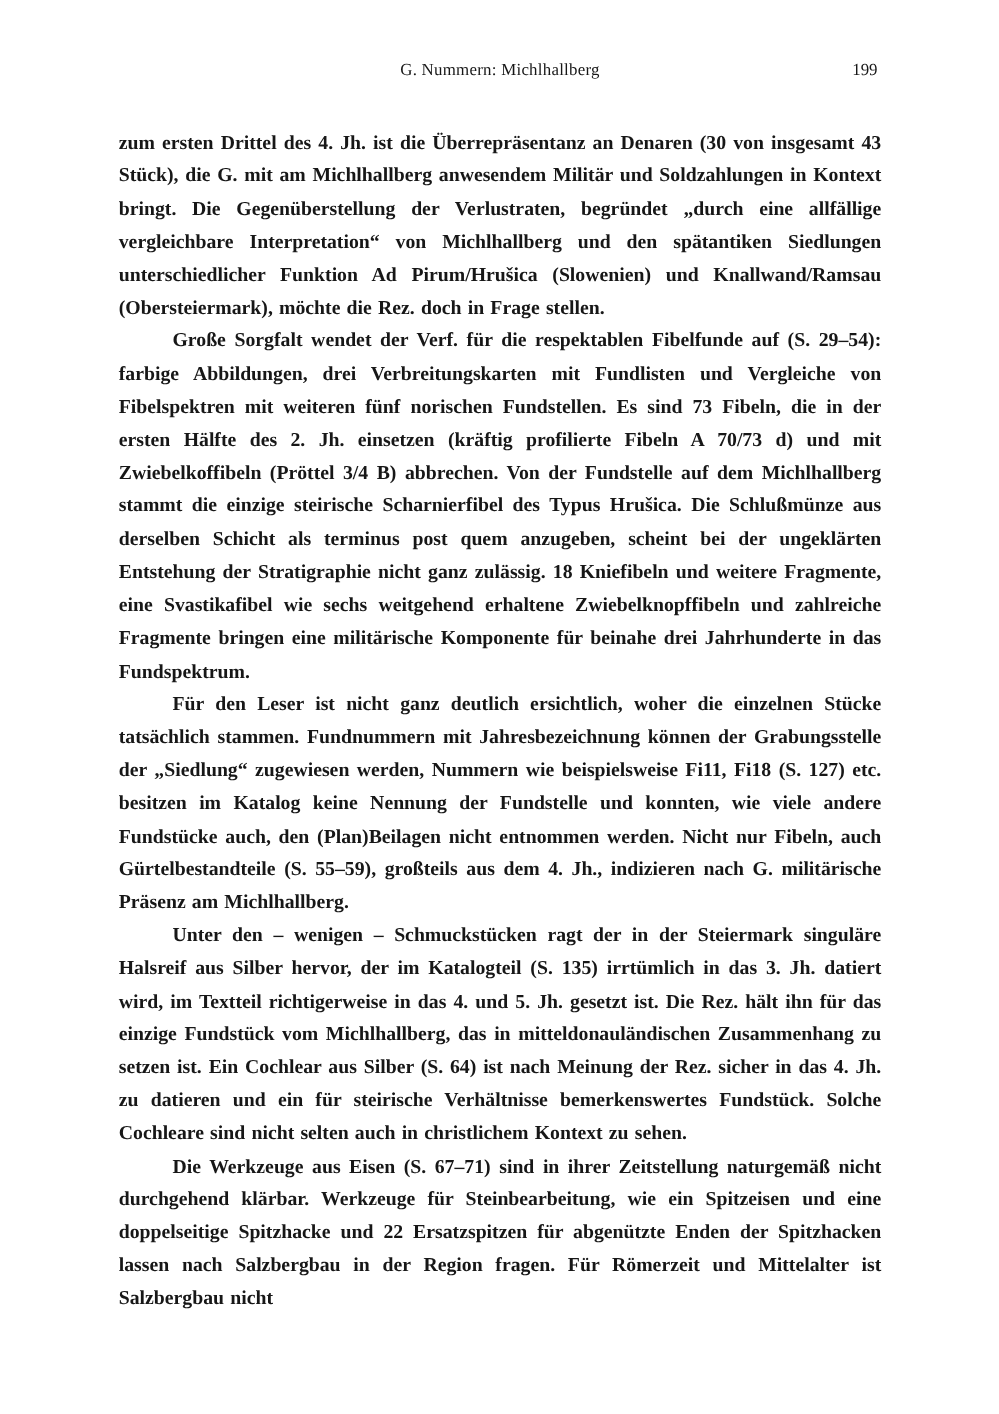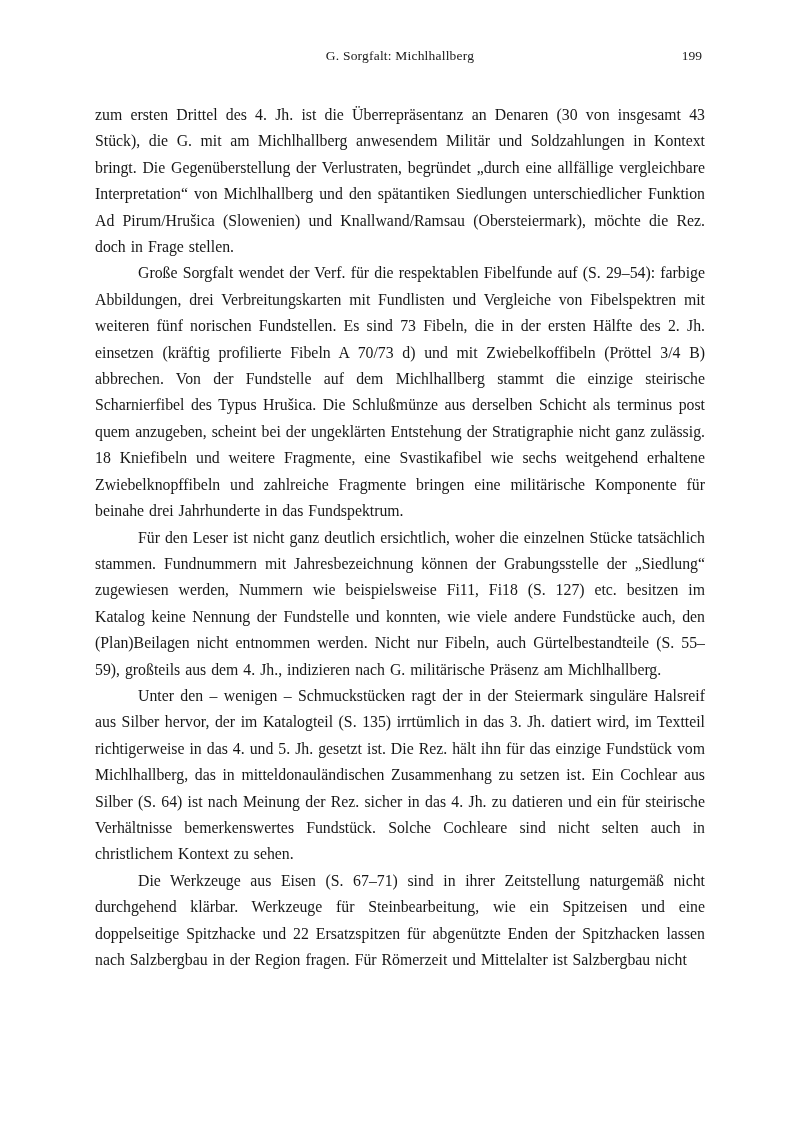--- a/index.html
+++ b/index.html
@@ -33,39 +33,40 @@
     text-align: center;
     letter-spacing: 0.2px;
   }
   .page-number {
     position: absolute;
     right: 3px;
     top: 0;
   }
   .body-text {
     margin-top: 36px;
+    font-weight: bold;
   }
   .body-text p {
     margin: 0;
     text-align: justify;
     font-size: 15.8px;
     line-height: 26.4px;
     word-spacing: 1px;
   }
   .body-text p.indent {
     text-indent: 43px;
   }
 </style>
 </head>
 <body>
 
 <div class="page">
 
   <div class="running-head">
-    <span class="running-title">G. Sorgfalt: Michlhallberg</span>
+    <span class="running-title">G. Nummern: Michlhallberg</span>
     <span class="page-number">199</span>
   </div>
 
   <div class="body-text">
     <p>zum ersten Drittel des 4. Jh. ist die Überrepräsentanz an Denaren (30 von insgesamt 43 Stück), die G. mit am Michlhallberg anwesendem Militär und Soldzahlungen in Kontext bringt. Die Gegenüberstellung der Verlustraten, begründet „durch eine allfällige vergleichbare Interpretation“ von Michlhallberg und den spätantiken Siedlungen unterschiedlicher Funktion Ad Pirum/Hrušica (Slowenien) und Knallwand/Ramsau (Obersteiermark), möchte die Rez. doch in Frage stellen.</p>
     <p class="indent">Große Sorgfalt wendet der Verf. für die respektablen Fibelfunde auf (S. 29–54): farbige Abbildungen, drei Verbreitungskarten mit Fundlisten und Vergleiche von Fibelspektren mit weiteren fünf norischen Fundstellen. Es sind 73 Fibeln, die in der ersten Hälfte des 2. Jh. einsetzen (kräftig profilierte Fibeln A 70/73 d) und mit Zwiebelkoffibeln (Pröttel 3/4 B) abbrechen. Von der Fundstelle auf dem Michlhallberg stammt die einzige steirische Scharnierfibel des Typus Hrušica. Die Schlußmünze aus derselben Schicht als terminus post quem anzugeben, scheint bei der ungeklärten Entstehung der Stratigraphie nicht ganz zulässig. 18 Kniefibeln und weitere Fragmente, eine Svastikafibel wie sechs weitgehend erhaltene Zwiebelknopffibeln und zahlreiche Fragmente bringen eine militärische Komponente für beinahe drei Jahrhunderte in das Fundspektrum.</p>
     <p class="indent">Für den Leser ist nicht ganz deutlich ersichtlich, woher die einzelnen Stücke tatsächlich stammen. Fundnummern mit Jahresbezeichnung können der Grabungsstelle der „Siedlung“ zugewiesen werden, Nummern wie beispielsweise Fi11, Fi18 (S. 127) etc. besitzen im Katalog keine Nennung der Fundstelle und konnten, wie viele andere Fundstücke auch, den (Plan)Beilagen nicht entnommen werden. Nicht nur Fibeln, auch Gürtelbestandteile (S. 55–59), großteils aus dem 4. Jh., indizieren nach G. militärische Präsenz am Michlhallberg.</p>
     <p class="indent">Unter den – wenigen – Schmuckstücken ragt der in der Steiermark singuläre Halsreif aus Silber hervor, der im Katalogteil (S. 135) irrtümlich in das 3. Jh. datiert wird, im Textteil richtigerweise in das 4. und 5. Jh. gesetzt ist. Die Rez. hält ihn für das einzige Fundstück vom Michlhallberg, das in mitteldonauländischen Zusammenhang zu setzen ist. Ein Cochlear aus Silber (S. 64) ist nach Meinung der Rez. sicher in das 4. Jh. zu datieren und ein für steirische Verhältnisse bemerkenswertes Fundstück. Solche Cochleare sind nicht selten auch in christlichem Kontext zu sehen.</p>
     <p class="indent">Die Werkzeuge aus Eisen (S. 67–71) sind in ihrer Zeitstellung naturgemäß nicht durchgehend klärbar. Werkzeuge für Steinbearbeitung, wie ein Spitzeisen und eine doppelseitige Spitzhacke und 22 Ersatzspitzen für abgenützte Enden der Spitzhacken lassen nach Salzbergbau in der Region fragen. Für Römerzeit und Mittelalter ist Salzbergbau nicht</p>
   </div>

